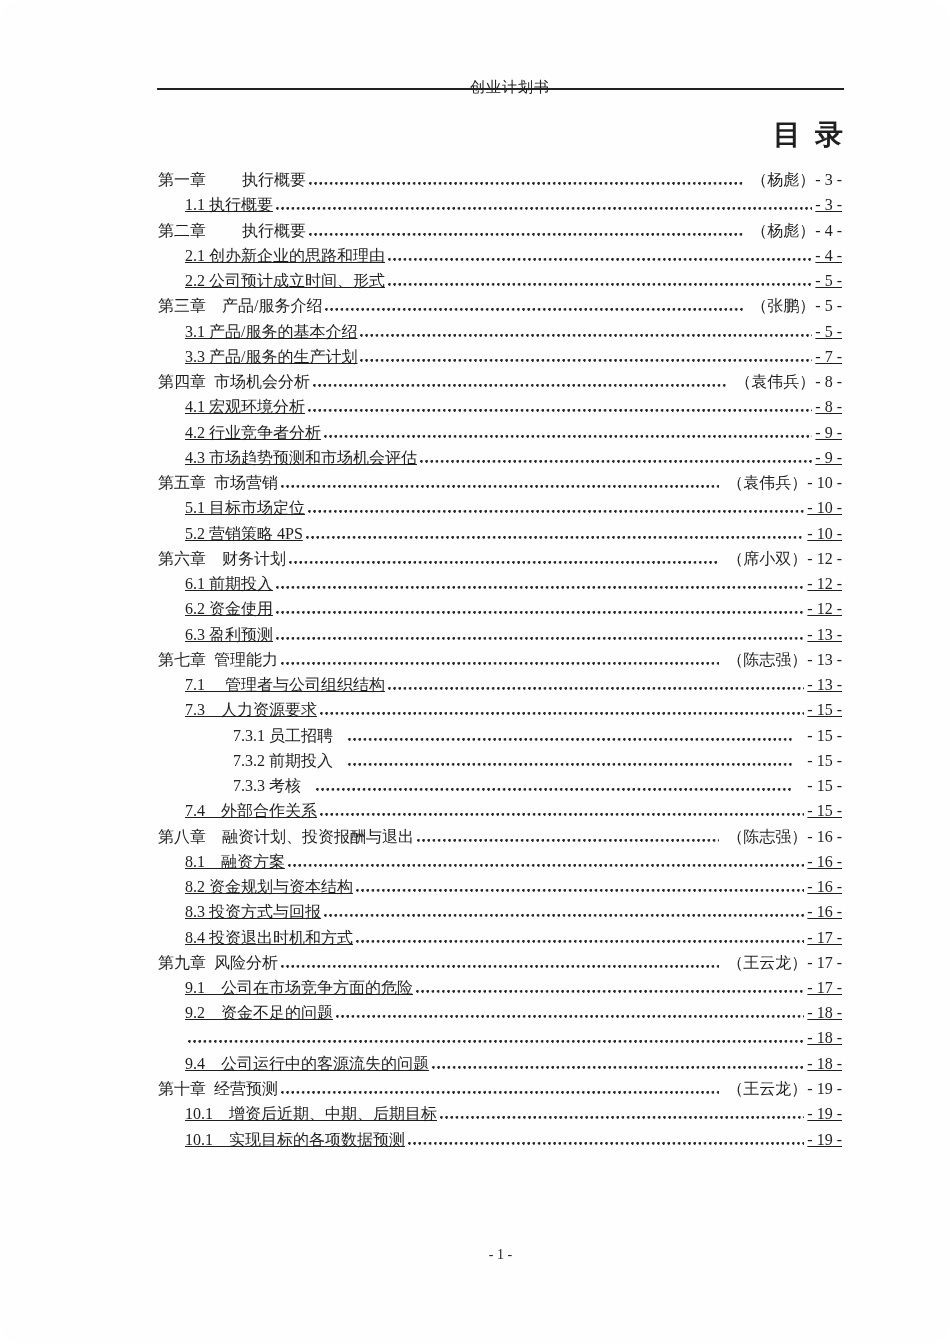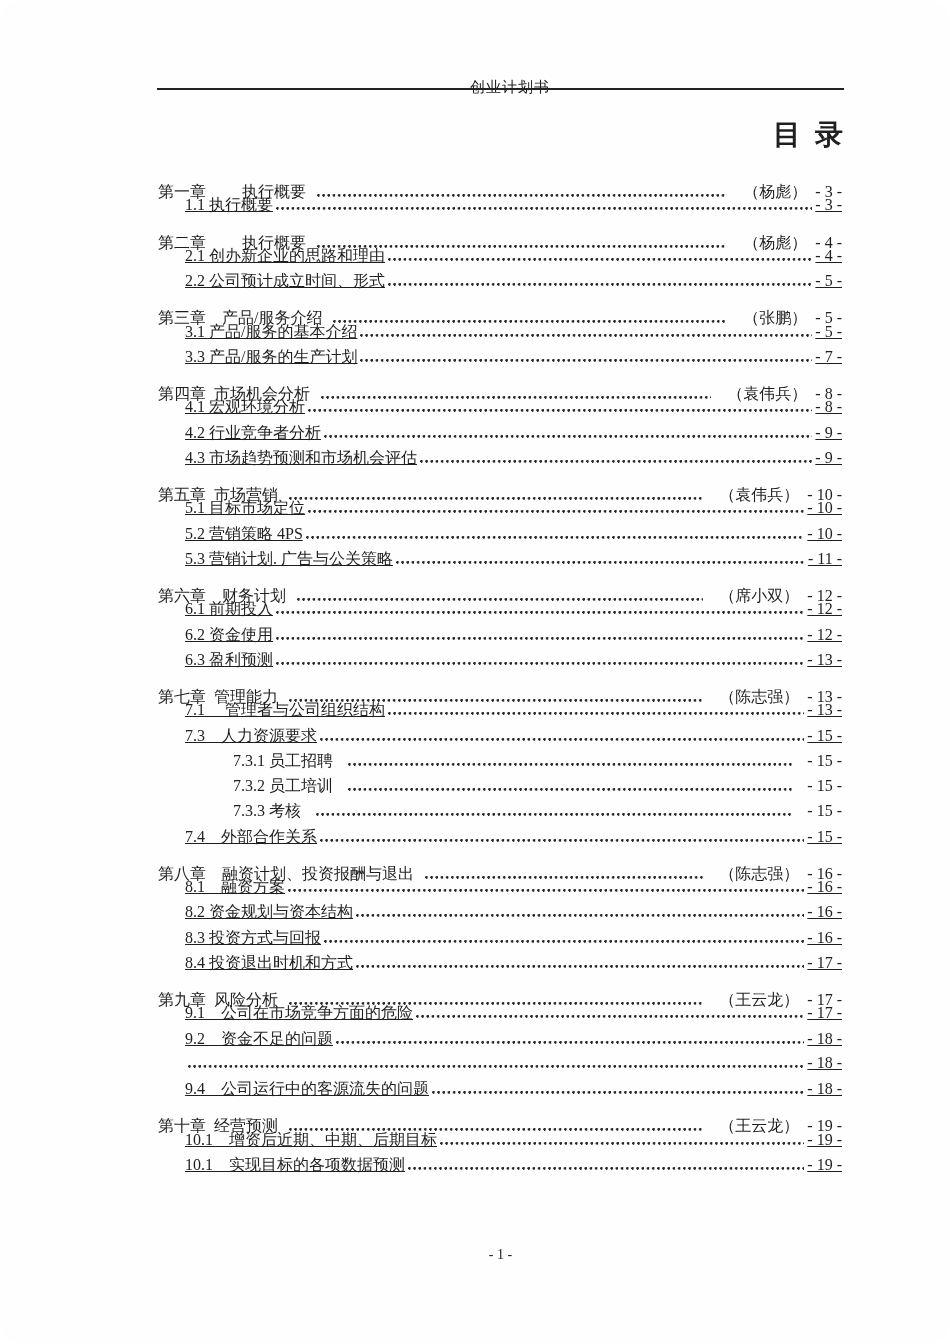--- a/index.html
+++ b/index.html
@@ -31,34 +31,34 @@
     white-space: pre;
   }
   .toc {
     position: absolute; top: 170px; left: 158px; width: 684px;
   }
   .row {
     display: flex; align-items: baseline;
     height: 25.25px; font-size: 16px;
     white-space: pre;
   }
-  .row.lv1 { padding-left: 0; gap: 8px; }
+  .row.lv1 { padding-left: 0; }
   .row.lv2 { padding-left: 27px; text-decoration: underline; }
   .row.lv3 { padding-left: 75px; gap: 12px; }
   .label  { flex: 0 0 auto; }
   .dots {
     flex: 1 1 auto;
     height: 3px;
     margin: 0 3px 0 3px;
     background-image: radial-gradient(circle at 1.4px 1.4px, #262626 1.15px, rgba(0,0,0,0) 1.5px);
     background-size: 5.2px 3px;
     background-repeat: repeat-x;
     min-width: 10px;
   }
-  .author  { flex: 0 0 auto; margin-left: 5px; margin-top: 12px; }
+  .author  { flex: 0 0 auto; margin-left: 5px; }
   .pagenum { flex: 0 0 auto; }
   .footer {
     position: absolute; top: 1247px; left: 158px; width: 685px;
     text-align: center; font-size: 14px; white-space: pre;
   }
 </style>
 </head>
 <body>
 
 <div class="sheet">
@@ -151,26 +151,20 @@
     <span class="dots"></span>
     
     <span class="pagenum">- 10 -</span>
   </div>
       <div class="row lv2">
     <span class="label">5.2 营销策略 4PS</span>
     <span class="dots"></span>
     
     <span class="pagenum">- 10 -</span>
   </div>
-      <div class="row lv2">
-    <span class="label">5.3 营销计划. 广告与公关策略</span>
-    <span class="dots"></span>
-    
-    <span class="pagenum">- 11 -</span>
-  </div>
       <div class="row lv1">
     <span class="label">第六章　财务计划</span>
     <span class="dots"></span>
     <span class="author">（席小双）</span>
     <span class="pagenum">- 12 -</span>
   </div>
       <div class="row lv2">
     <span class="label">6.1 前期投入</span>
     <span class="dots"></span>
     
@@ -206,21 +200,21 @@
     
     <span class="pagenum">- 15 -</span>
   </div>
       <div class="row lv3">
     <span class="label">7.3.1 员工招聘</span>
     <span class="dots"></span>
     
     <span class="pagenum">- 15 -</span>
   </div>
       <div class="row lv3">
-    <span class="label">7.3.2 员工培训</span>
+    <span class="label">7.3.2 前期投入</span>
     <span class="dots"></span>
     
     <span class="pagenum">- 15 -</span>
   </div>
       <div class="row lv3">
     <span class="label">7.3.3 考核</span>
     <span class="dots"></span>
     
     <span class="pagenum">- 15 -</span>
   </div>

